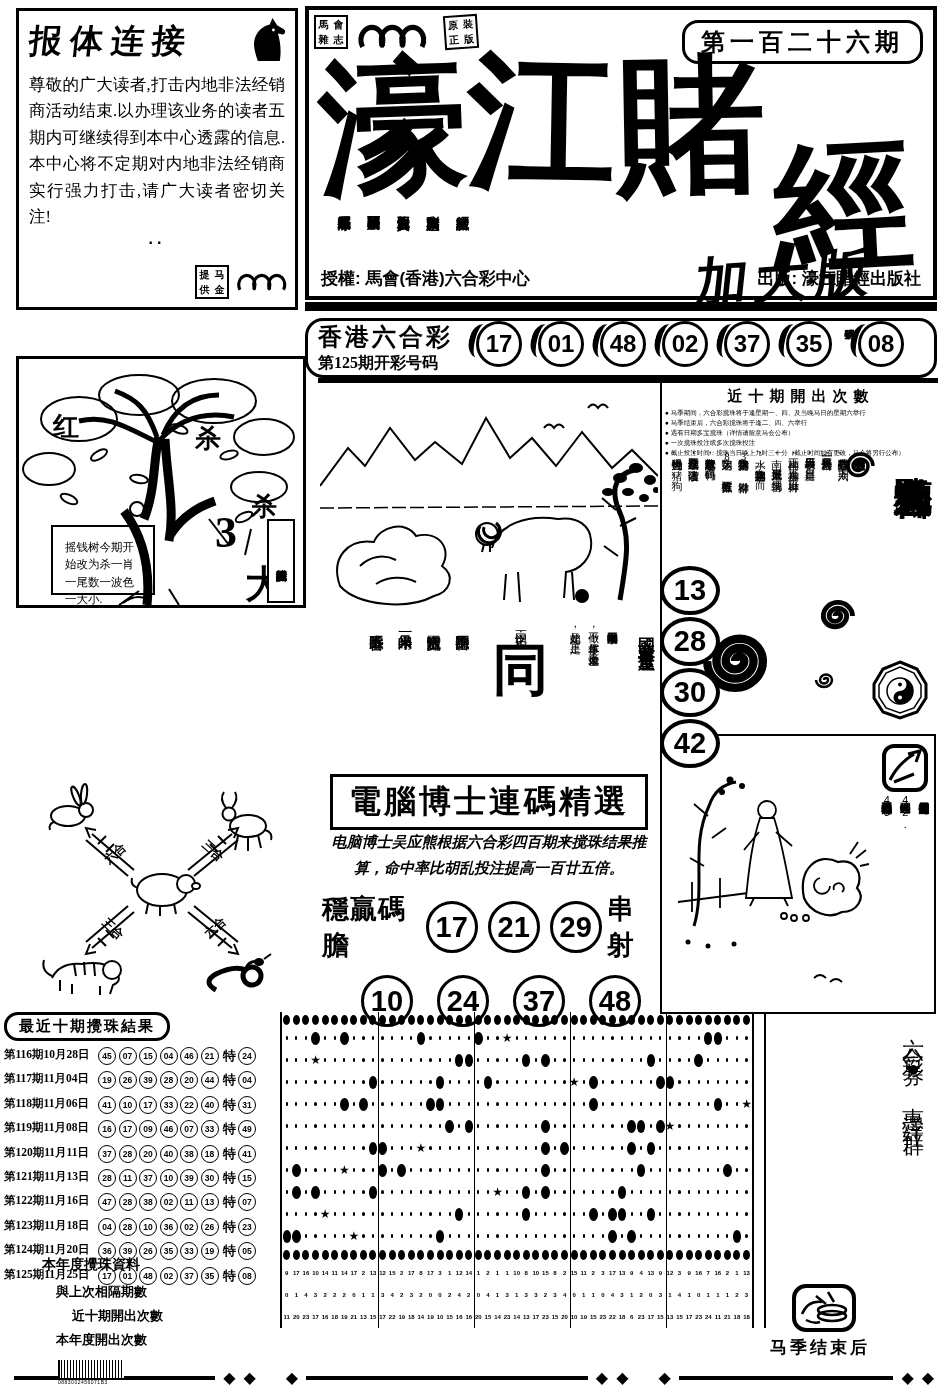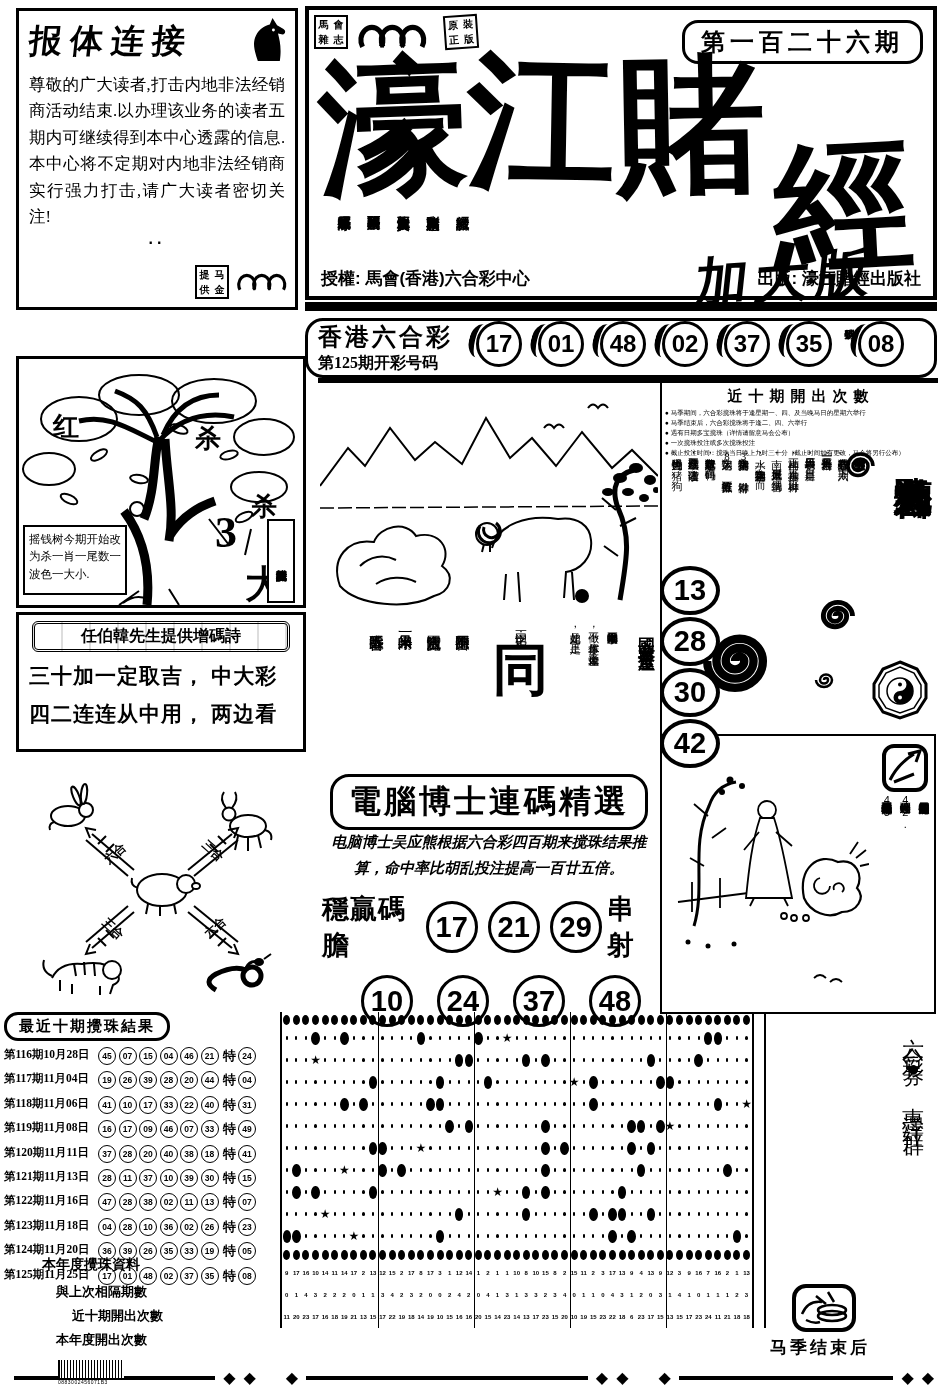--- a/index.html
+++ b/index.html
@@ -53,22 +53,22 @@
   #rb-spec-label{writing-mode:vertical-rl;text-orientation:upright;font-size:10px;font-weight:bold;
                  line-height:1;height:46px;margin:0 4px 0 12px}
 
   
   #rule-center{left:318px;top:378px;width:620px;height:5px;background:#000}
   #vrule-cr{left:660px;top:383px;width:2px;height:351px;background:#000}
 
   
   #tree-panel{left:16px;top:356px;width:290px;height:252px;border:3px solid #000;box-sizing:border-box}
   .tree-ch{position:absolute;font-family:"Liberation Serif",serif;font-weight:bold}
-  #tree-note{position:absolute;left:4px;top:166px;width:104px;height:70px;border:2px solid #000;
-             font-size:11.5px;line-height:1.5;padding:4px;box-sizing:border-box;font-family:"Liberation Serif",serif}
+  #tree-note{position:absolute;left:32px;top:166px;width:104px;height:70px;border:2px solid #000;
+             font-size:11.5px;line-height:1.5;padding:12px;box-sizing:border-box;font-family:"Liberation Serif",serif}
   #tree-side{position:absolute;left:248px;top:160px;width:24px;height:80px;border:2px solid #000;
              writing-mode:vertical-rl;text-orientation:upright;font-size:11px;font-weight:bold;
              display:flex;align-items:center;justify-content:center;background:#fff}
 
   
   #poem-box{left:16px;top:612px;width:290px;height:140px;border:3px solid #000;box-sizing:border-box}
   #poem-header{margin:6px auto 0;width:252px;border:3px double #000;border-radius:6px;text-align:center;
                font-weight:bold;font-size:16px;font-family:"Liberation Serif",serif;padding:2px 0;
                background:repeating-linear-gradient(90deg,#fff 0 26px,#ddd 26px 28px)}
   .poem-line{margin:10px 10px 0;font-size:21px;font-weight:bold;font-family:"Liberation Serif",serif;letter-spacing:1px}
@@ -81,21 +81,21 @@
   #wp-intro{display:flex;flex-direction:row-reverse;gap:6px;margin-right:8px}
   .wp-intro-col{font-size:11px}
   #wp-cuecol{display:flex;flex-direction:column;align-items:center;margin-right:10px}
   #wp-cue{writing-mode:vertical-rl;text-orientation:upright;font-size:12px}
   #wp-big{font-size:56px;font-weight:bold;font-family:"Liberation Serif",serif;line-height:1;margin-top:6px}
   #wp-verse{display:flex;flex-direction:row-reverse;gap:12px;margin-right:12px}
   .wp-verse-col{font-size:14.5px;font-family:"Liberation Serif",serif}
 
   
   #computer-picks{left:322px;top:774px;width:334px;height:232px}
-  #cp-header{width:318px;margin:0 auto;border:3px solid #000;border-radius:19px;text-align:center;
+  #cp-header{width:318px;margin:0 auto;border:3px solid #000;border-radius:0;text-align:center;
              font-weight:bold;font-size:32px;font-family:"Liberation Serif",serif;letter-spacing:3px;padding:3px 0;box-sizing:border-box}
   #cp-body{margin-top:0;text-align:center;font-size:15px;font-weight:bold;font-style:italic;
            font-family:"Liberation Serif",serif;line-height:1.7}
   .cp-row{display:flex;align-items:center;margin-top:10px}
   .cp-label{font-size:27px;font-weight:bold;font-family:"Liberation Serif",serif;letter-spacing:1px}
   .cpball{width:46px;height:46px;border:3px solid #000;border-radius:50%;display:flex;align-items:center;
           justify-content:center;font-weight:bold;font-size:29px;margin:0 5px;flex:none;background:#fff}
   #cp-row2{padding-left:34px;margin-top:12px}
 
   
@@ -278,25 +278,20 @@
     </svg>
     <div class="tree-ch" style="left:34px;top:50px;font-size:26px">红</div>
     <div class="tree-ch" style="left:176px;top:62px;font-size:26px">杀</div>
     <div class="tree-ch" style="left:232px;top:130px;font-size:26px">杀</div>
     <div class="tree-ch" style="left:196px;top:148px;font-size:44px">3</div>
     <div class="tree-ch" style="left:226px;top:200px;font-size:38px">大</div>
     <div id="tree-note">摇钱树今期开始改为杀一肖一尾数一波色一大小.</div>
     <div id="tree-side">搖錢樹贏錢訣</div>
   </div>
 
-  <div id="poem-box" class="abs">
-    <div id="poem-header">任伯韓先生提供增碼詩</div>
-    <div class="poem-line">三十加一定取吉， 中大彩</div>
-    <div class="poem-line">四二连连从中用， 两边看</div>
-  </div>
 
   <svg class="abs" style="left:320px;top:386px" width="338" height="230" viewBox="0 0 338 230">
     <g fill="none" stroke="#000" stroke-width="2">
       <path d="M0,100 L28,62 45,80 70,42 95,74 115,56 142,78 166,32 190,72 212,52 236,80 262,46 292,82 312,64 338,90"></path>
       <path d="M0,122 L338,120" stroke-dasharray="14 4" stroke-width="1.5"></path>
       <path d="M224,42 q5,-7 10,0 q5,-7 10,0"></path>
         <path d="M268,22 q5,-7 10,0 q5,-7 10,0"></path>
       <path d="M300,214 C306,176 312,152 298,122 C290,100 298,88 314,84" stroke-width="5"></path>
       <path d="M296,124 L282,112 M300,140 L316,132 M298,170 L284,160"></path>
       <g fill="#000" stroke="none">

